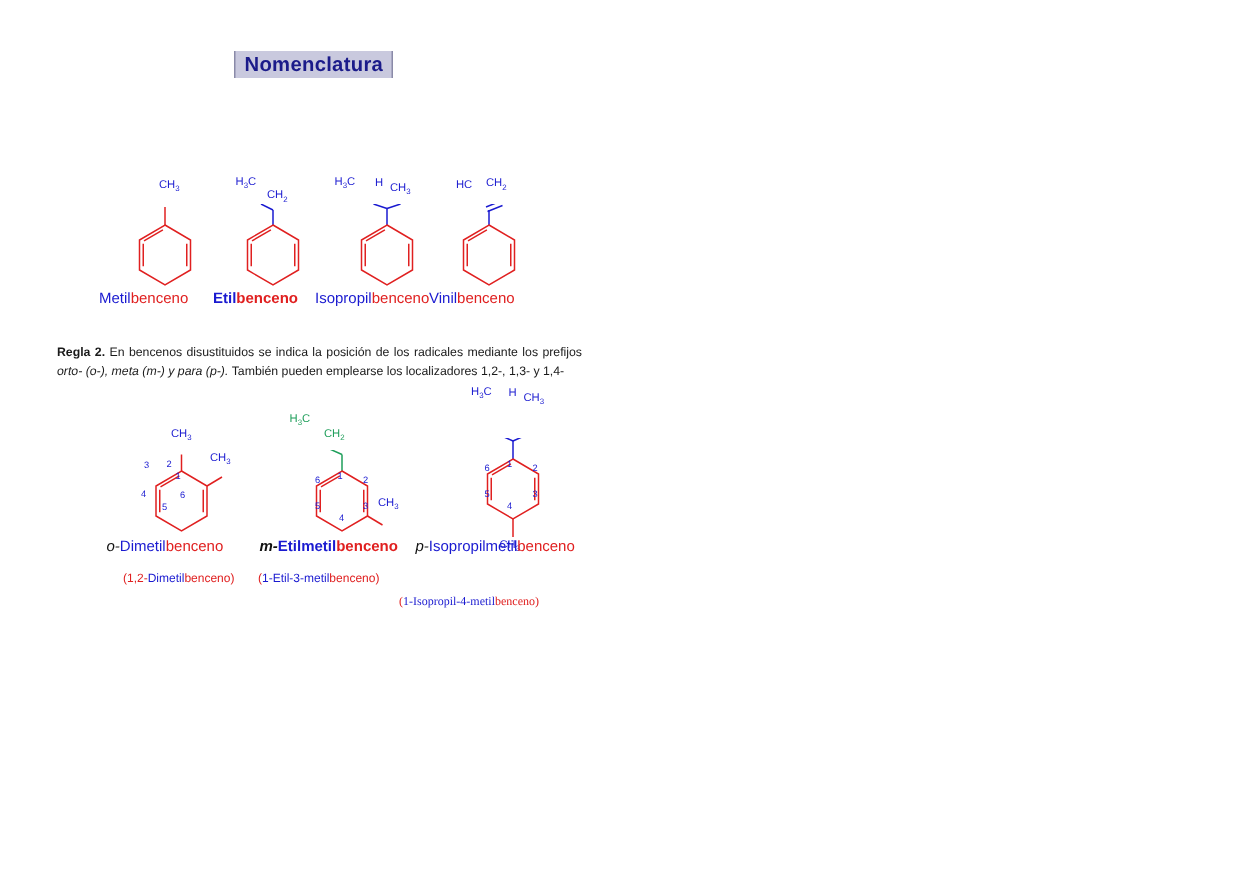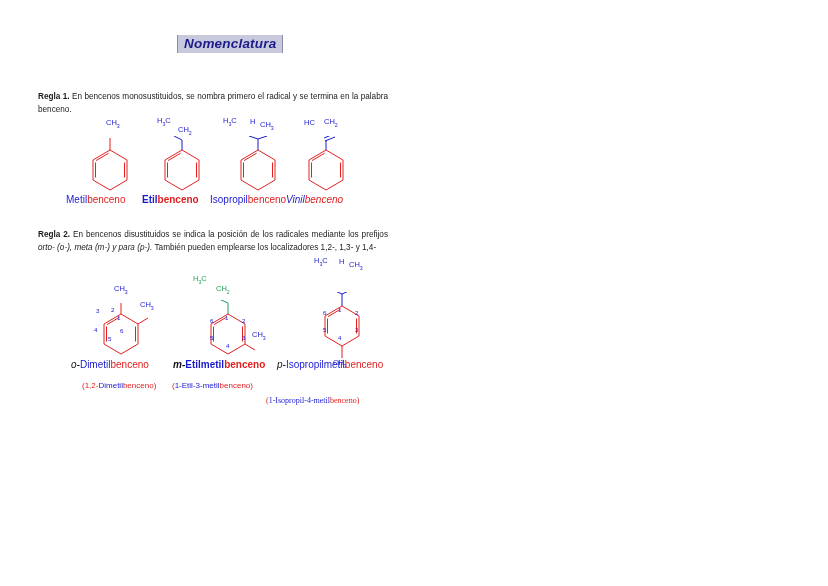--- a/index.html
+++ b/index.html
@@ -17,24 +17,23 @@
   }
   .page {
     position: absolute;
     left: 0; top: 0;
     width: 828px;
     height: 586px;
   }
   
   .title-wrap {
     position: absolute;
-    left: 177px;
+    left: 156px;
     top: 34px;
     width: 100px;
-    font-style: italic;
   }
   .title {
     display: inline-block;
     background: #c9c9de;
     color: #1b1b8a;
     font-weight: bold;
     font-size: 13.5px;
     padding: 1px 6px 2px 6px;
     border-left: 1px solid #8a8aa8;
     border-right: 1px solid #8a8aa8;
@@ -112,21 +111,20 @@
 </head>
 <body>
 
 <div class="page">
 
   <div class="title-wrap">
     <span class="title">Nomenclatura</span>
   </div>
 
 
-  <div class="para" id="rule1-para"><span class="b">Regla 1.</span><span> En bencenos monosustituidos, se nombra primero el radical y se termina en la palabra benceno.</span></div>
 
   <div class="mol-row" id="row1">
 
     <div class="mol" style="left:20px; top:0;">
       <div class="sub-label blue" style="left:48px; top:0px;">CH<sub>3</sub></div>
       <div class="ring" style="position:absolute; left:22px; top:18px;">
         <svg width="60" height="62" viewBox="0 0 60 62">
 
           <line x1="30" y1="14" x2="30" y2="2" stroke="#e02020" stroke-width="1"></line>
           <polygon points="30,14 47,24 47,44 30,54 13,44 13,24" fill="none" stroke="#e02020" stroke-width="1"></polygon>
@@ -179,21 +177,21 @@
         <svg width="60" height="62" viewBox="0 0 60 62">
           <line x1="30" y1="14" x2="30" y2="4" stroke="#1a1ad0" stroke-width="1"></line>
           <line x1="28" y1="2" x2="38" y2="-2" stroke="#1a1ad0" stroke-width="1"></line>
           <line x1="29" y1="5" x2="39" y2="1" stroke="#1a1ad0" stroke-width="1"></line>
           <polygon points="30,14 47,24 47,44 30,54 13,44 13,24" fill="none" stroke="#e02020" stroke-width="1"></polygon>
           <line x1="44.5" y1="26.5" x2="44.5" y2="41.5" stroke="#e02020" stroke-width="1"></line>
           <line x1="15.5" y1="26.5" x2="15.5" y2="41.5" stroke="#e02020" stroke-width="1"></line>
           <line x1="16" y1="24.6" x2="28.6" y2="17.2" stroke="#e02020" stroke-width="1"></line>
         </svg>
       </div>
-      <div class="name" style="left:12px; top:76px;font-style:italic;"><span class="pre">Vinil</span><span class="suf">benceno</span></div>
+      <div class="name" style="left:12px; top:76px;"><span class="pre">Vinil</span><span class="suf">benceno</span></div>
     </div>
 
   </div>
 
   <div class="para" id="rule2-para"><span class="b">Regla 2.</span><span> En bencenos disustituidos se indica la posición de los radicales mediante los prefijos </span><span class="it">orto-</span><span class="it"> (o-), </span><span class="it">meta</span><span class="it"> (m-) y </span><span class="it">para</span><span class="it"> (p-). </span><span>También pueden emplearse los localizadores 1,2-, 1,3- y 1,4-</span></div>
 
   <div class="mol-row" id="row2">
 
     <div class="mol" style="left:20px; top:0;">
       <div class="sub-label blue" style="left:56px; top:22px;">CH<sub>3</sub></div>

